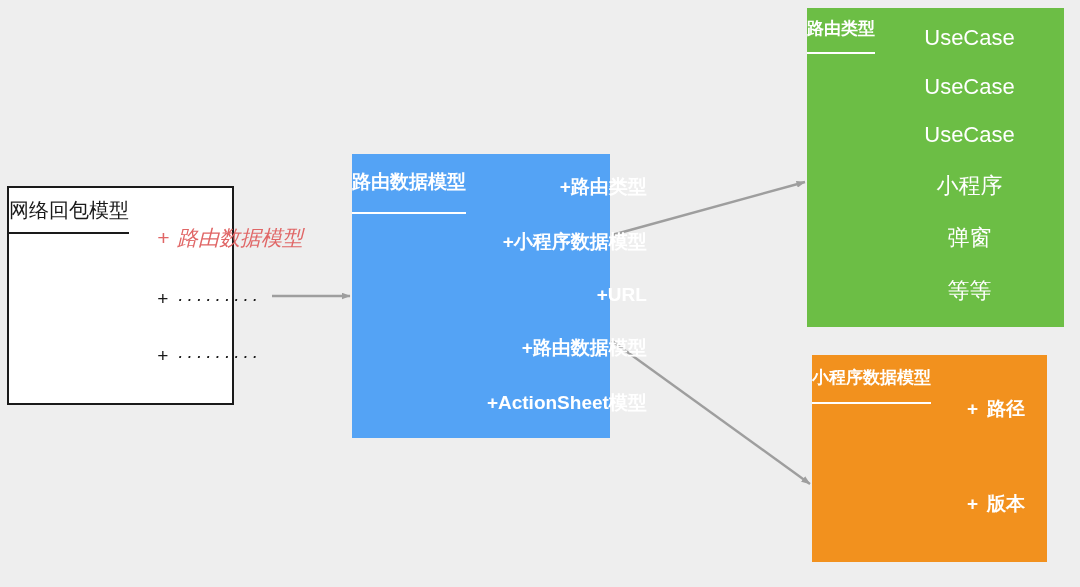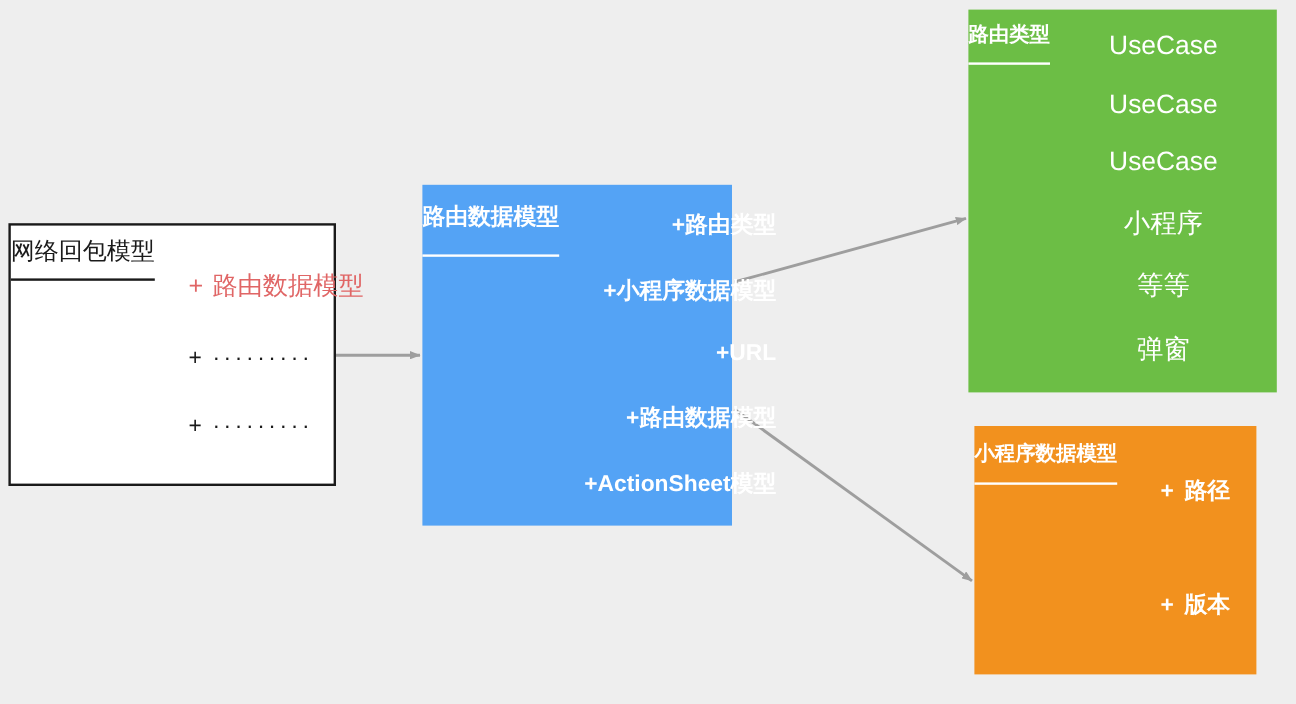--- a/index.html
+++ b/index.html
@@ -41,36 +41,37 @@
     white-space: nowrap;
   }
   .plus {
     display: inline-block;
   }
 
   
   #box-network {
     left: 7px;
     top: 186px;
-    width: 273px;
+    width: 227px;
     height: 219px;
     background: #ffffff;
     border: 2px solid #1a1a1a;
   }
   #box-network .box-title {
     color: #1a1a1a;
     font-size: 20px;
     line-height: 44px;
     height: 44px;
     font-weight: normal;
     border-bottom: 2px solid #1a1a1a;
   }
   #box-network .box-body {
     padding: 0 0 0 28px;
     justify-content: space-evenly;
+    font-style: italic;
   }
   #box-network .row {
     color: #1a1a1a;
     font-size: 19px;
   }
   #box-network .row.accent {
     color: #e06666;
     font-size: 21px;
   }
   #box-network .row .plus {
@@ -226,22 +227,22 @@
     </div>
   </div>
 
   <div class="box" id="box-routetype">
     <div class="box-title">路由类型</div>
     <div class="box-body">
       <div class="row">UseCase</div>
       <div class="row">UseCase</div>
       <div class="row">UseCase</div>
       <div class="row">小程序</div>
+      <div class="row">弹窗</div>
       <div class="row">等等</div>
-      <div class="row">弹窗</div>
     </div>
   </div>
 
   <div class="box" id="box-miniprogram">
     <div class="box-title">小程序数据模型</div>
     <div class="box-body">
       <div class="row">
         <span class="plus">+</span><span>路径</span>
       </div>
       <div class="row">

